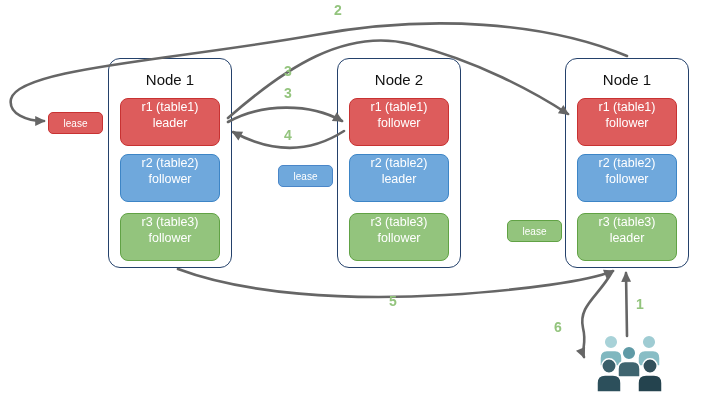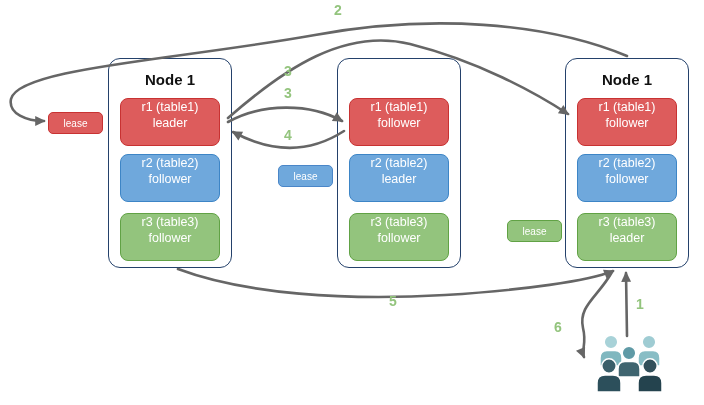--- a/index.html
+++ b/index.html
@@ -2,21 +2,21 @@
 <html><head>
 <meta charset="utf-8">
 <style>
   html,body{margin:0;padding:0;background:#ffffff;}
   .canvas{position:relative;width:704px;height:405px;background:#ffffff;overflow:hidden;
           font-family:"Liberation Sans",sans-serif;}
   .overlay{position:absolute;left:0;top:0;width:704px;height:405px;}
   .node{position:absolute;top:58px;width:124px;height:210px;background:#ffffff;
         border:1.7px solid #24416b;border-radius:12px;box-sizing:border-box;z-index:2;}
   .node-n1{left:108px;} .node-n2{left:337px;} .node-n3{left:565px;}
-  .node-title{text-align:center;font-weight:bold;font-size:15px;color:#111111;margin-top:12px;}
+  .node-title{text-align:center;font-weight:normal;font-size:15px;color:#111111;margin-top:12px;}
   .replica{position:absolute;left:11px;width:100px;height:48px;border-radius:8px;color:#ffffff;
            display:flex;flex-direction:column;align-items:center;justify-content:flex-start;
            font-size:12.5px;line-height:1.28;box-sizing:border-box;text-align:center;}
   .replica.red{background:#dd5c5c;border:1.6px solid #c83232;top:39px;}
   .replica.blue{background:#6fa8dc;border:1.6px solid #3d85c6;top:95px;}
   .replica.green{background:#93c47d;border:1.6px solid #61a245;top:154px;}
   .lease{position:absolute;width:55px;height:22px;border-radius:5px;color:#ffffff;font-size:10px;
          display:flex;align-items:center;justify-content:center;box-sizing:border-box;z-index:4;}
   .lease.red{left:48px;top:112px;background:#dd5c5c;border:1.5px solid #c83232;}
   .lease.blue{left:278px;top:165px;background:#6fa8dc;border:1.5px solid #4a86c8;}
@@ -47,20 +47,21 @@
       <span>r2 (table2)</span>
       <span>follower</span>
     </div>
     <div class="replica green">
       <span>r3 (table3)</span>
       <span>follower</span>
     </div>
   </div>
 
   <div class="node node-n2">
+    <div class="node-title">Node 2</div>
     <div class="replica red">
       <span>r1 (table1)</span>
       <span>follower</span>
     </div>
     <div class="replica blue">
       <span>r2 (table2)</span>
       <span>leader</span>
     </div>
     <div class="replica green">
       <span>r3 (table3)</span>

